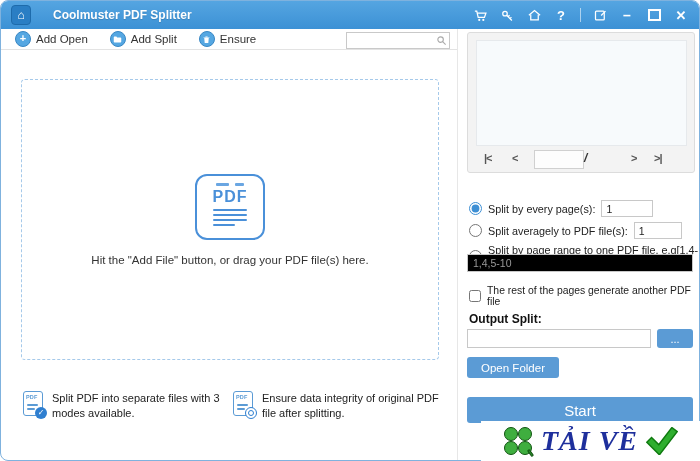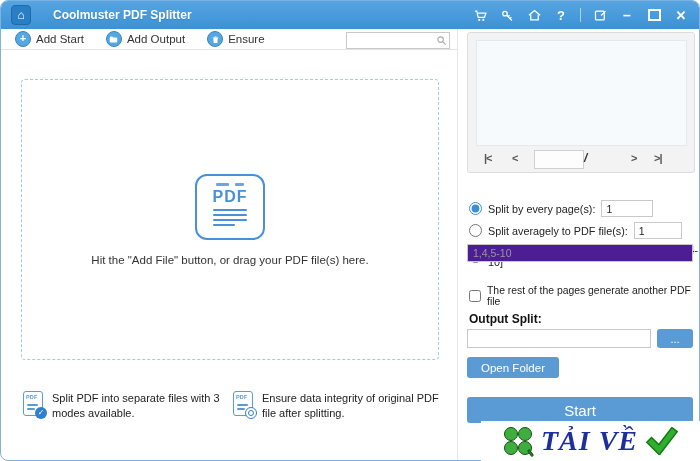--- a/index.html
+++ b/index.html
@@ -72,21 +72,21 @@
   .nav-last{left:186px;}
   .nav-input{position:absolute;left:66px;top:0px;width:44px;height:15px;border:1px solid #d0d0d0;background:#fdfdfd;font-size:10px;text-align:center;box-sizing:content-box;outline:none;font-family:"Liberation Sans",sans-serif;}
   .nav-slash{position:absolute;left:116px;top:1px;font-weight:bold;color:#333;font-style:italic;}
 
   .sec-title{position:absolute;left:468px;top:182px;font-size:12px;font-weight:bold;color:#111;}
   .radio-row{position:absolute;left:468px;display:flex;align-items:center;font-size:10.8px;color:#222;}
   .radio-row input[type=radio]{width:13px;height:13px;margin:0 6px 0 0;accent-color:#3d8fd4;}
   .val-input{height:15px;border:1px solid #c8c8c8;font-size:10.5px;padding:0 4px;margin-left:6px;outline:none;font-family:"Liberation Sans",sans-serif;color:#222;}
   .vi1{width:42px;}
   .vi2{width:38px;}
-  .range-input{position:absolute;left:466px;top:243px;width:226px;height:18px;border:1px solid #c8c8c8;font-size:10.5px;color:#999;padding:0 5px;box-sizing:border-box;outline:none;font-family:"Liberation Sans",sans-serif;background:#4c1d95;}
+  .range-input{position:absolute;left:466px;top:253px;width:226px;height:18px;border:1px solid #c8c8c8;font-size:10.5px;color:#999;padding:0 5px;box-sizing:border-box;outline:none;font-family:"Liberation Sans",sans-serif;background:#000000;}
   .check-row{position:absolute;left:468px;top:284px;display:flex;align-items:center;font-size:10.4px;color:#222;}
   .check-row input{width:12px;height:12px;margin:0 6px 0 0;accent-color:#3d8fd4;}
 
   .out-title{position:absolute;left:468px;top:311px;font-size:12px;font-weight:bold;color:#111;}
   .path-input{position:absolute;left:466px;top:328px;width:184px;height:19px;border:1px solid #c8c8c8;box-sizing:border-box;outline:none;font-size:10.5px;padding:0 4px;font-family:"Liberation Sans",sans-serif;}
   .btn{background:#5b9bd5;color:#fff;border:none;border-radius:3px;cursor:pointer;font-family:"Liberation Sans",sans-serif;}
   .browse-btn{position:absolute;left:656px;top:328px;width:36px;height:19px;font-size:11px;line-height:10px;}
   .open-btn{position:absolute;left:466px;top:356px;width:92px;height:21px;font-size:11.5px;}
   .start-btn{position:absolute;left:466px;top:396px;width:226px;height:26px;font-size:15px;}
 
@@ -147,29 +147,29 @@
           </div>
         <div class="tb-icon tb-close">✕</div>
       </div>
     </div>
 
     <div class="toolbar">
       <div class="tool">
         <div class="tool-badge">
             <span class="plus">+</span>
           </div>
-        <span class="tool-label">Add Start</span>
+        <span class="tool-label">Add Open</span>
       </div>
       <div class="tool">
         <div class="tool-badge">
           <svg viewBox="0 0 24 24" fill="#fff">
               <path d="M2 6c0-1.1.9-2 2-2h5l2 2.5h9c1.1 0 2 .9 2 2V18c0 1.1-.9 2-2 2H4c-1.1 0-2-.9-2-2z"></path>
             </svg>
         </div>
-        <span class="tool-label">Add Output</span>
+        <span class="tool-label">Add Split</span>
       </div>
       <div class="tool">
         <div class="tool-badge">
           <svg viewBox="0 0 24 24" fill="#fff">
               <path d="M6 8h12l-1.2 13H7.2z"></path>
               <path d="M9 4h6v2h5v1.5H4V6h5z"></path>
             </svg>
         </div>
         <span class="tool-label">Ensure</span>
       </div>

